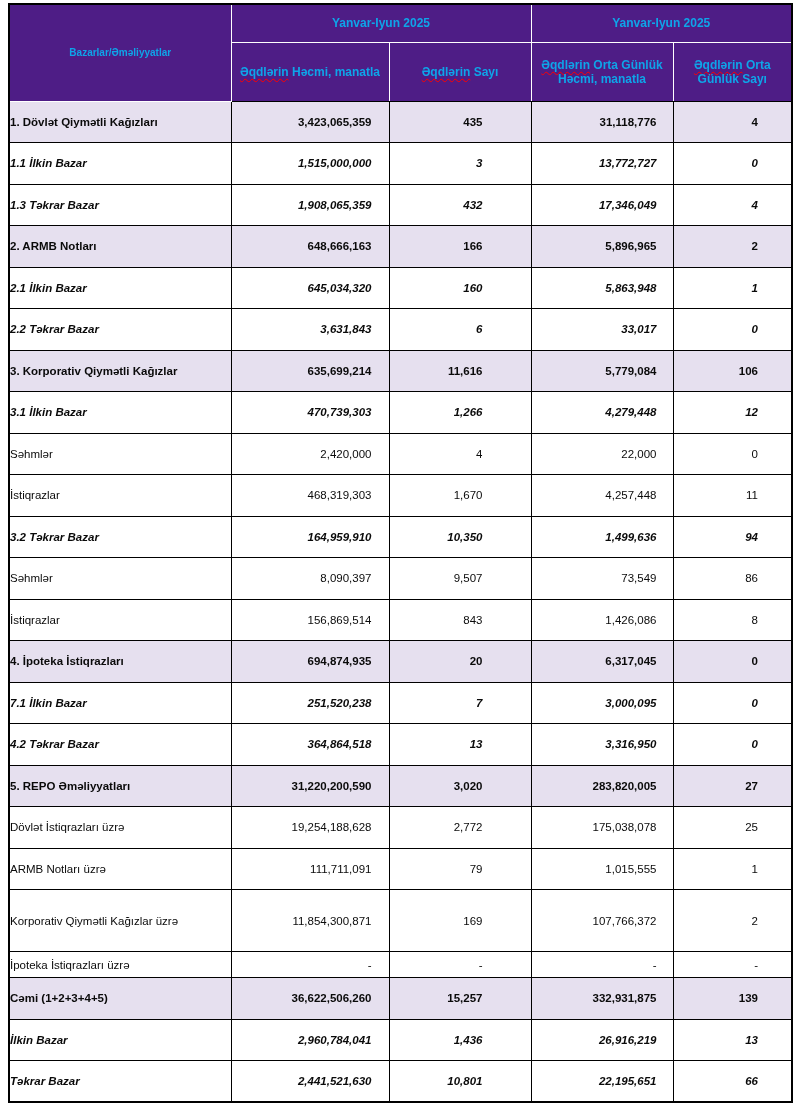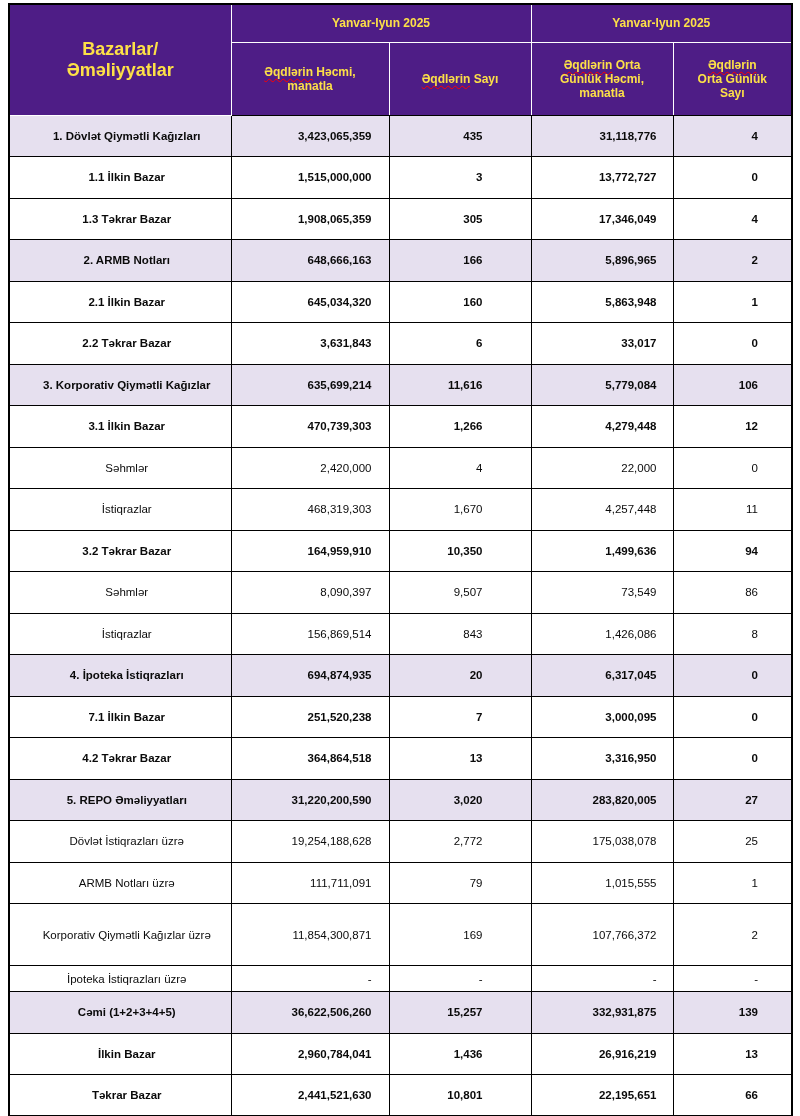--- a/index.html
+++ b/index.html
@@ -22,43 +22,43 @@
     padding: 3px 9px 4px 8px;
   }
   table {
     border-collapse: collapse;
     table-layout: fixed;
     width: 783px;
     border: 2px solid var(--border-color);
   }
   thead th {
     background: var(--header-bg);
-    color: #fde047;
+    color: #0ea5e9;
     border: 1px solid #ffffff;
     font-size: 12px;
     font-weight: bold;
     text-align: center;
     vertical-align: middle;
-    padding: 3px 24px;
+    padding: 3px 0;
   }
   tr.group-row th { height: 38px; }
-  tr.sub-row th { height: 73px; border-bottom: 1px solid var(--border-color); }
-  th.corner { font-size: 18px; }
+  tr.sub-row th { height: 59px; border-bottom: 1px solid var(--border-color); }
+  th.corner { font-size: 10px; }
   tbody td {
     border: 1px solid var(--border-color);
     background: #ffffff;
     height: 41.5px;
     font-size: 11.5px;
     padding: 2px;
     vertical-align: middle;
   }
   tr.level-section td { background: var(--section-row-bg); font-weight: bold; }
-  tr.level-subtotal td { font-weight: bold; }
+  tr.level-subtotal td { font-weight: bold; font-style: italic; }
   tr.level-detail td { font-weight: normal; }
-  td.label { text-align: center; padding-left: 17px; padding-right: 4px; }
+  td.label { text-align: left; padding-left: 0; padding-right: 4px; }
   td.num { text-align: right; white-space: nowrap; }
   td.c0 { padding-right: 17px; }
   td.c1 { padding-right: 48px; }
   td.c2 { padding-right: 16px; }
   td.c3 { padding-right: 33px; }
   tbody tr:nth-child(20) td { height: 62px; }
   tbody tr:nth-child(21) td { height: 26px; margin-left: 18px; }
   .squiggle {
     text-decoration: underline;
     text-decoration-style: wavy;
@@ -116,21 +116,21 @@
         <tr class="level-subtotal">
           <td class="label">1.1 İlkin Bazar</td>
           <td class="num c0">1,515,000,000</td>
           <td class="num c1">3</td>
           <td class="num c2">13,772,727</td>
           <td class="num c3">0</td>
         </tr>
         <tr class="level-subtotal">
           <td class="label">1.3 Təkrar Bazar</td>
           <td class="num c0">1,908,065,359</td>
-          <td class="num c1">305</td>
+          <td class="num c1">432</td>
           <td class="num c2">17,346,049</td>
           <td class="num c3">4</td>
         </tr>
         <tr class="level-section">
           <td class="label">2. ARMB Notları</td>
           <td class="num c0">648,666,163</td>
           <td class="num c1">166</td>
           <td class="num c2">5,896,965</td>
           <td class="num c3">2</td>
         </tr>

